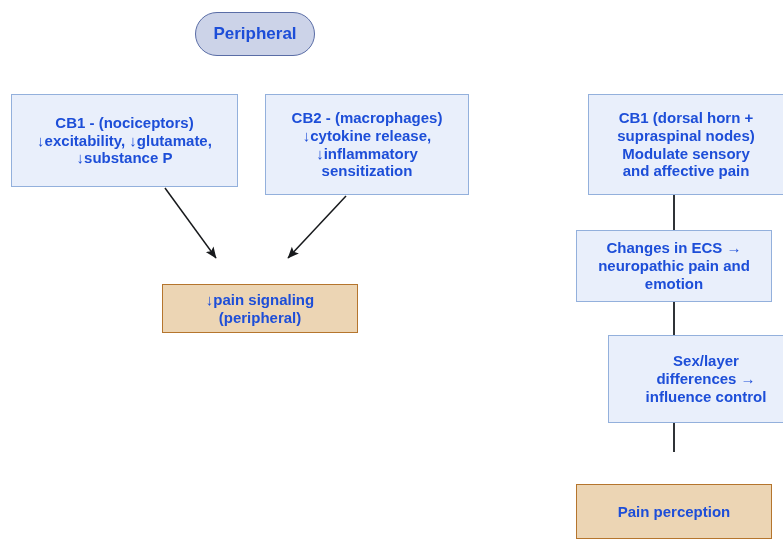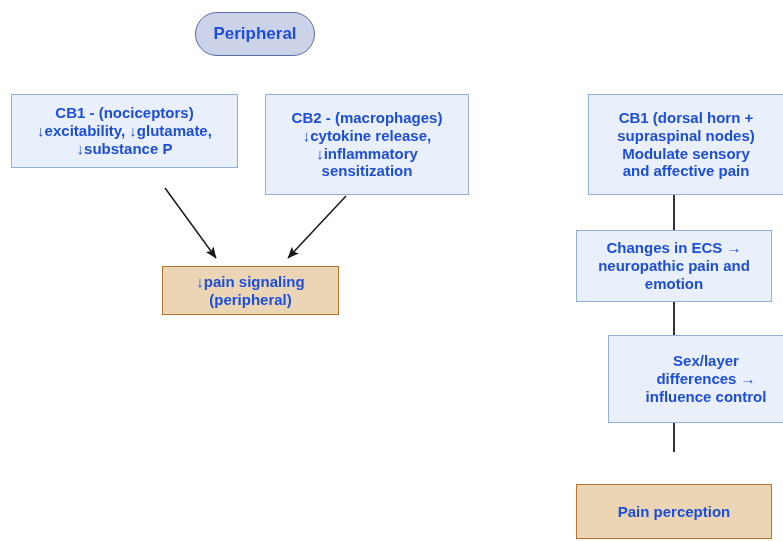--- a/index.html
+++ b/index.html
@@ -41,23 +41,23 @@
     background:#ecd5b4;
     border:1.6px solid #b5752d;
     font-size:15px;
   }
 
   
   #pill-peripheral{left:195px;top:12px;width:120px;height:44px;}
   #pill-central{left:600px;top:12px;width:138px;height:44px;}
 
   
-  #node-cb1{left:11px;top:94px;width:227px;height:74px;}
+  #node-cb1{left:11px;top:94px;width:227px;height:93px;}
   #node-cb2{left:265px;top:94px;width:204px;height:101px;}
-  #node-pain-signaling{left:162px;top:266px;width:177px;height:49px;}
+  #node-pain-signaling{left:162px;top:284px;width:196px;height:49px;}
 
   
   #node-cb1-central{left:576px;top:94px;width:196px;height:101px;margin-left:12px;}
   #node-ecs{left:576px;top:230px;width:196px;height:72px;}
   #node-sexlayer{left:608px;top:335px;width:196px;height:88px;}
   #node-pain-perception{left:576px;top:452px;width:196px;height:55px;margin-top:32px;}
 </style>
 </head>
 <body>
 

